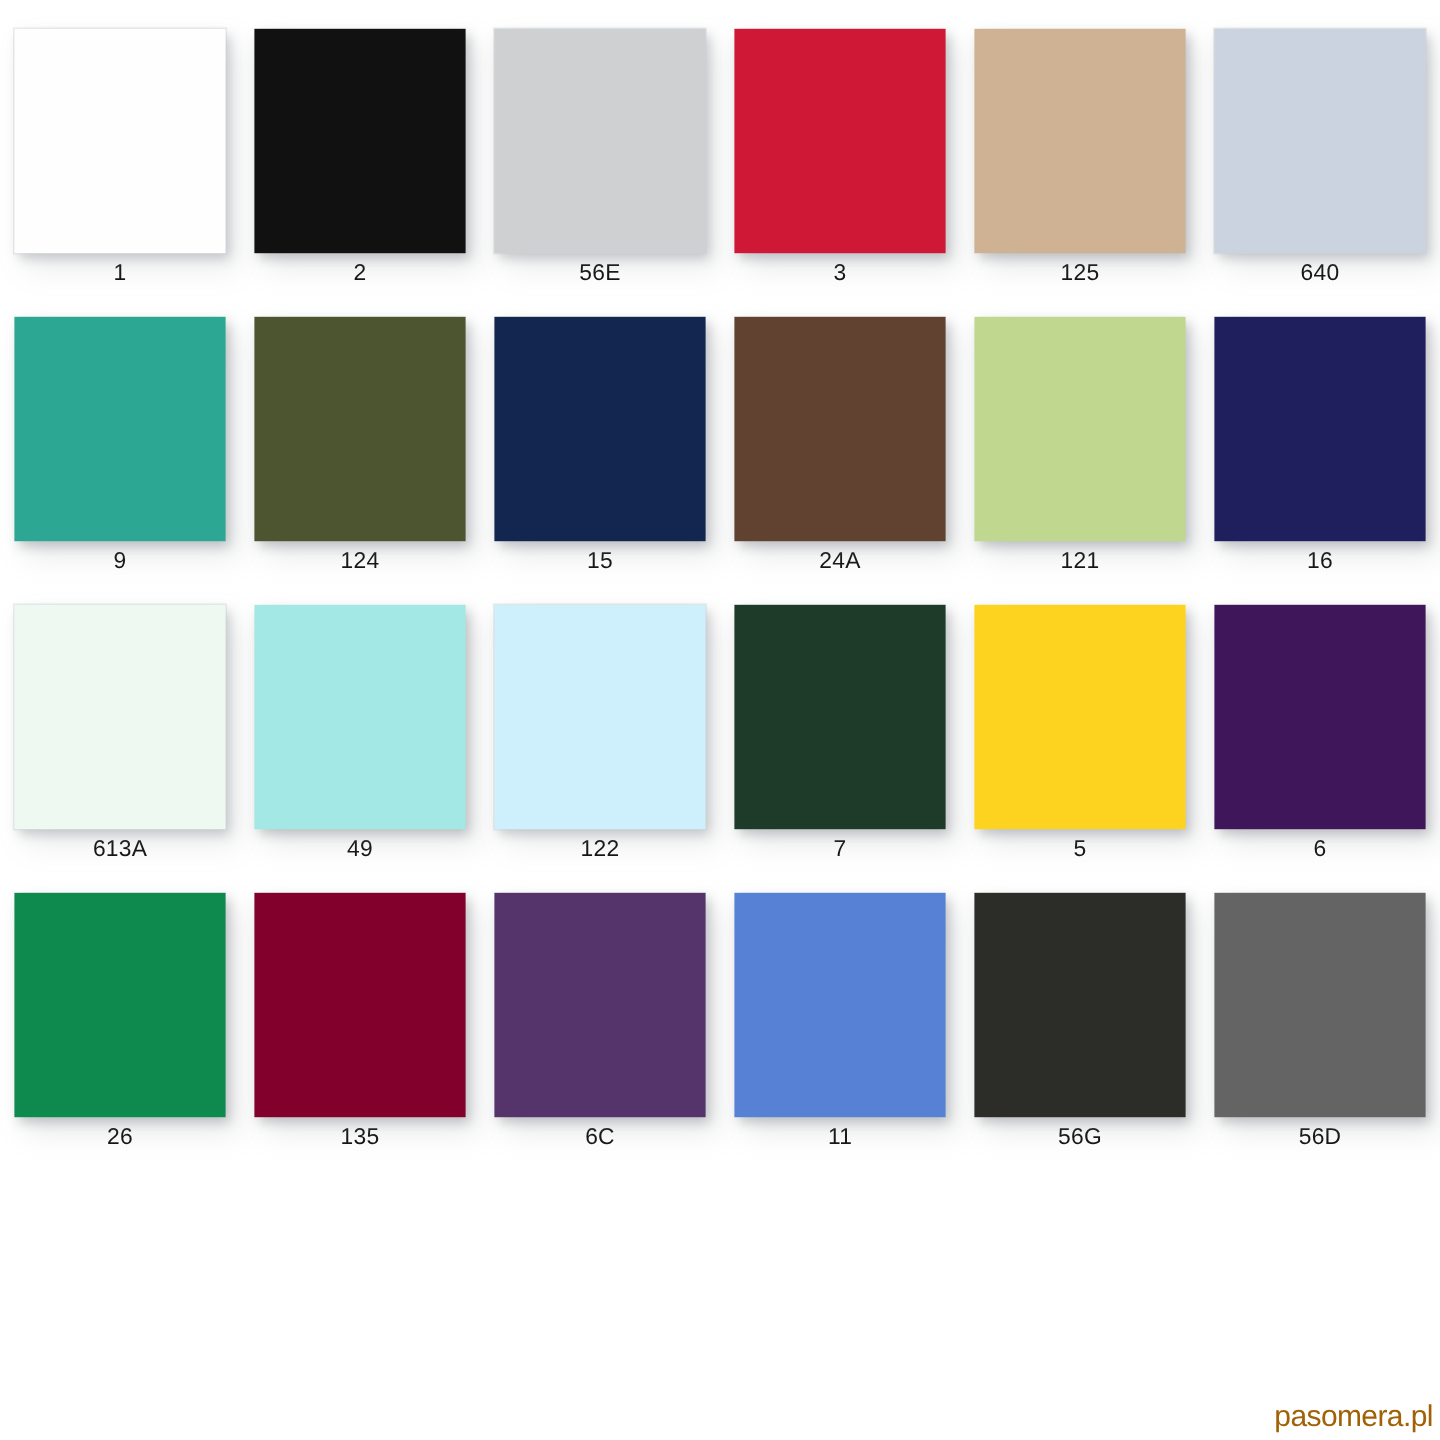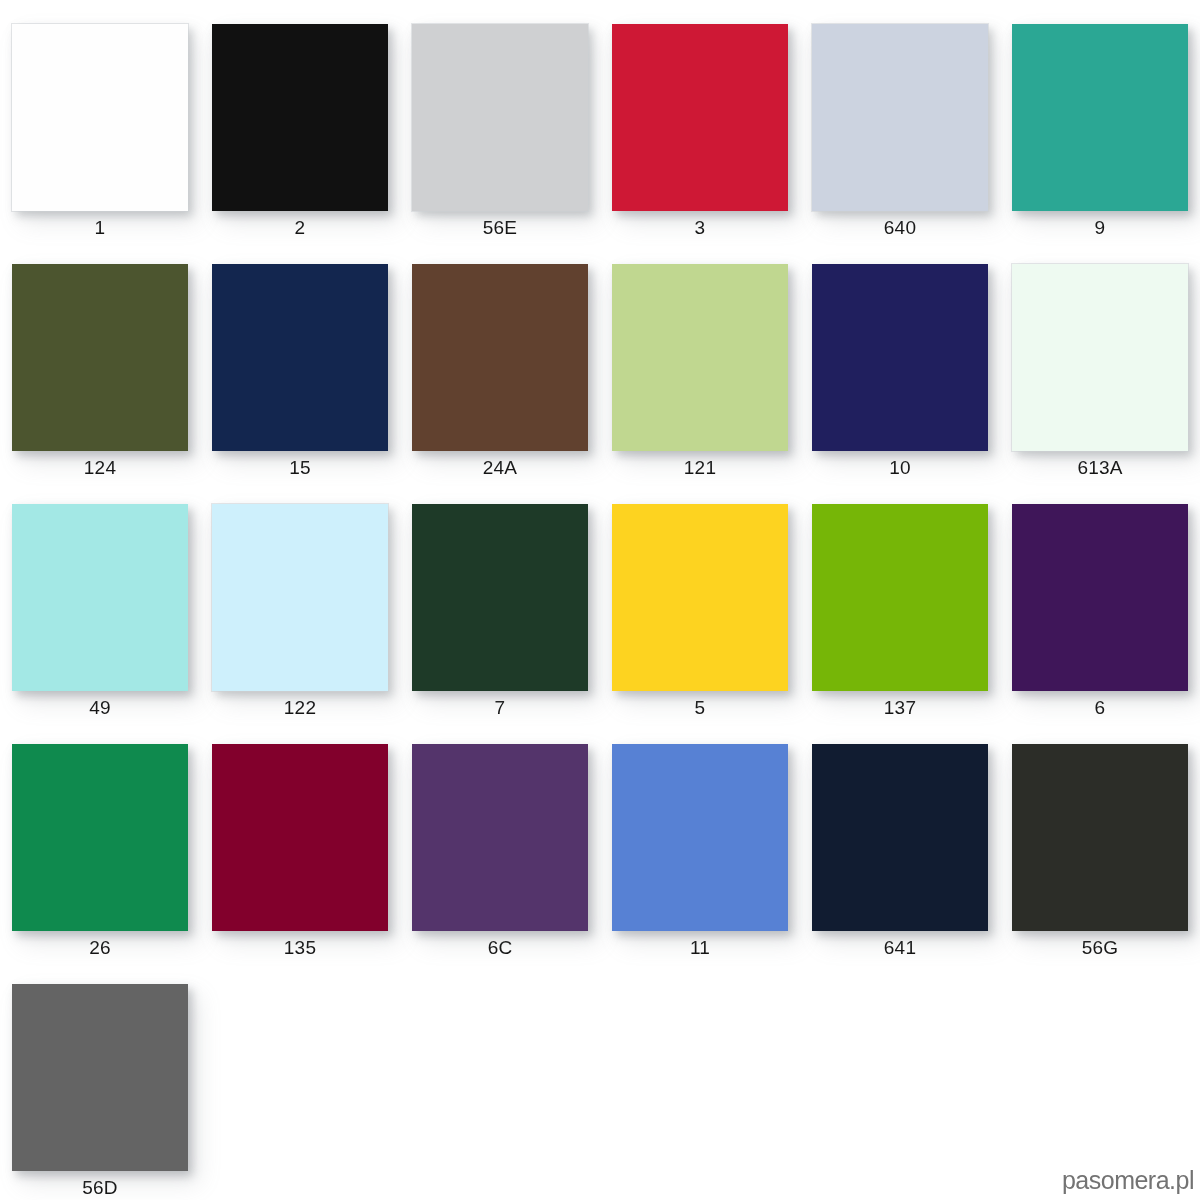--- a/index.html
+++ b/index.html
@@ -65,21 +65,21 @@
     white-space: nowrap;
   }
 
   #watermark {
     position: absolute;
     right: 6px;
     bottom: 6px;
     font-family: "Liberation Sans", sans-serif;
     font-size: 25px;
     line-height: 28px;
-    color: #737373;
+    color: #a16207;
     letter-spacing: -0.5px;
     white-space: nowrap;
     pointer-events: none;
   }
 </style>
 </head>
 <body>
 
 <div id="swatch-grid">
     <div class="swatch-cell">
@@ -90,20 +90,24 @@
       <div class="swatch-chip" style="background-color: rgb(17, 17, 17);"></div>
       <div class="swatch-label">2</div>
     </div>
     <div class="swatch-cell">
       <div class="swatch-chip light-edge" style="background-color: rgb(207, 208, 210);"></div>
       <div class="swatch-label">56E</div>
     </div>
     <div class="swatch-cell">
       <div class="swatch-chip" style="background-color: rgb(206, 24, 53);"></div>
       <div class="swatch-label">3</div>
+    </div>
+    <div class="swatch-cell">
+      <div class="swatch-chip" style="background-color: rgb(207, 177, 147);"></div>
+      <div class="swatch-label">125</div>
     </div>
     <div class="swatch-cell">
       <div class="swatch-chip light-edge" style="background-color: rgb(204, 211, 224);"></div>
       <div class="swatch-label">640</div>
     </div>
     <div class="swatch-cell">
       <div class="swatch-chip" style="background-color: rgb(43, 167, 148);"></div>
       <div class="swatch-label">9</div>
     </div>
     <div class="swatch-cell">
@@ -117,21 +121,21 @@
     <div class="swatch-cell">
       <div class="swatch-chip" style="background-color: rgb(97, 65, 47);"></div>
       <div class="swatch-label">24A</div>
     </div>
     <div class="swatch-cell">
       <div class="swatch-chip" style="background-color: rgb(192, 215, 144);"></div>
       <div class="swatch-label">121</div>
     </div>
     <div class="swatch-cell">
       <div class="swatch-chip" style="background-color: rgb(32, 31, 94);"></div>
-      <div class="swatch-label">10</div>
+      <div class="swatch-label">16</div>
     </div>
     <div class="swatch-cell">
       <div class="swatch-chip light-edge" style="background-color: rgb(238, 250, 241);"></div>
       <div class="swatch-label">613A</div>
     </div>
     <div class="swatch-cell">
       <div class="swatch-chip" style="background-color: rgb(163, 232, 229);"></div>
       <div class="swatch-label">49</div>
     </div>
     <div class="swatch-cell">
@@ -140,48 +144,40 @@
     </div>
     <div class="swatch-cell">
       <div class="swatch-chip" style="background-color: rgb(30, 58, 40);"></div>
       <div class="swatch-label">7</div>
     </div>
     <div class="swatch-cell">
       <div class="swatch-chip" style="background-color: rgb(253, 211, 32);"></div>
       <div class="swatch-label">5</div>
     </div>
     <div class="swatch-cell">
-      <div class="swatch-chip" style="background-color: rgb(118, 182, 7);"></div>
-      <div class="swatch-label">137</div>
-    </div>
-    <div class="swatch-cell">
       <div class="swatch-chip" style="background-color: rgb(63, 22, 89);"></div>
       <div class="swatch-label">6</div>
     </div>
     <div class="swatch-cell">
       <div class="swatch-chip" style="background-color: rgb(15, 138, 78);"></div>
       <div class="swatch-label">26</div>
     </div>
     <div class="swatch-cell">
       <div class="swatch-chip" style="background-color: rgb(130, 0, 44);"></div>
       <div class="swatch-label">135</div>
     </div>
     <div class="swatch-cell">
       <div class="swatch-chip" style="background-color: rgb(84, 52, 107);"></div>
       <div class="swatch-label">6C</div>
     </div>
     <div class="swatch-cell">
       <div class="swatch-chip" style="background-color: rgb(87, 129, 212);"></div>
       <div class="swatch-label">11</div>
     </div>
     <div class="swatch-cell">
-      <div class="swatch-chip" style="background-color: rgb(17, 28, 49);"></div>
-      <div class="swatch-label">641</div>
-    </div>
-    <div class="swatch-cell">
       <div class="swatch-chip" style="background-color: rgb(44, 45, 40);"></div>
       <div class="swatch-label">56G</div>
     </div>
     <div class="swatch-cell">
       <div class="swatch-chip" style="background-color: rgb(100, 100, 100);"></div>
       <div class="swatch-label">56D</div>
     </div>
   </div>
 
 <div id="watermark">pasomera.pl</div>

